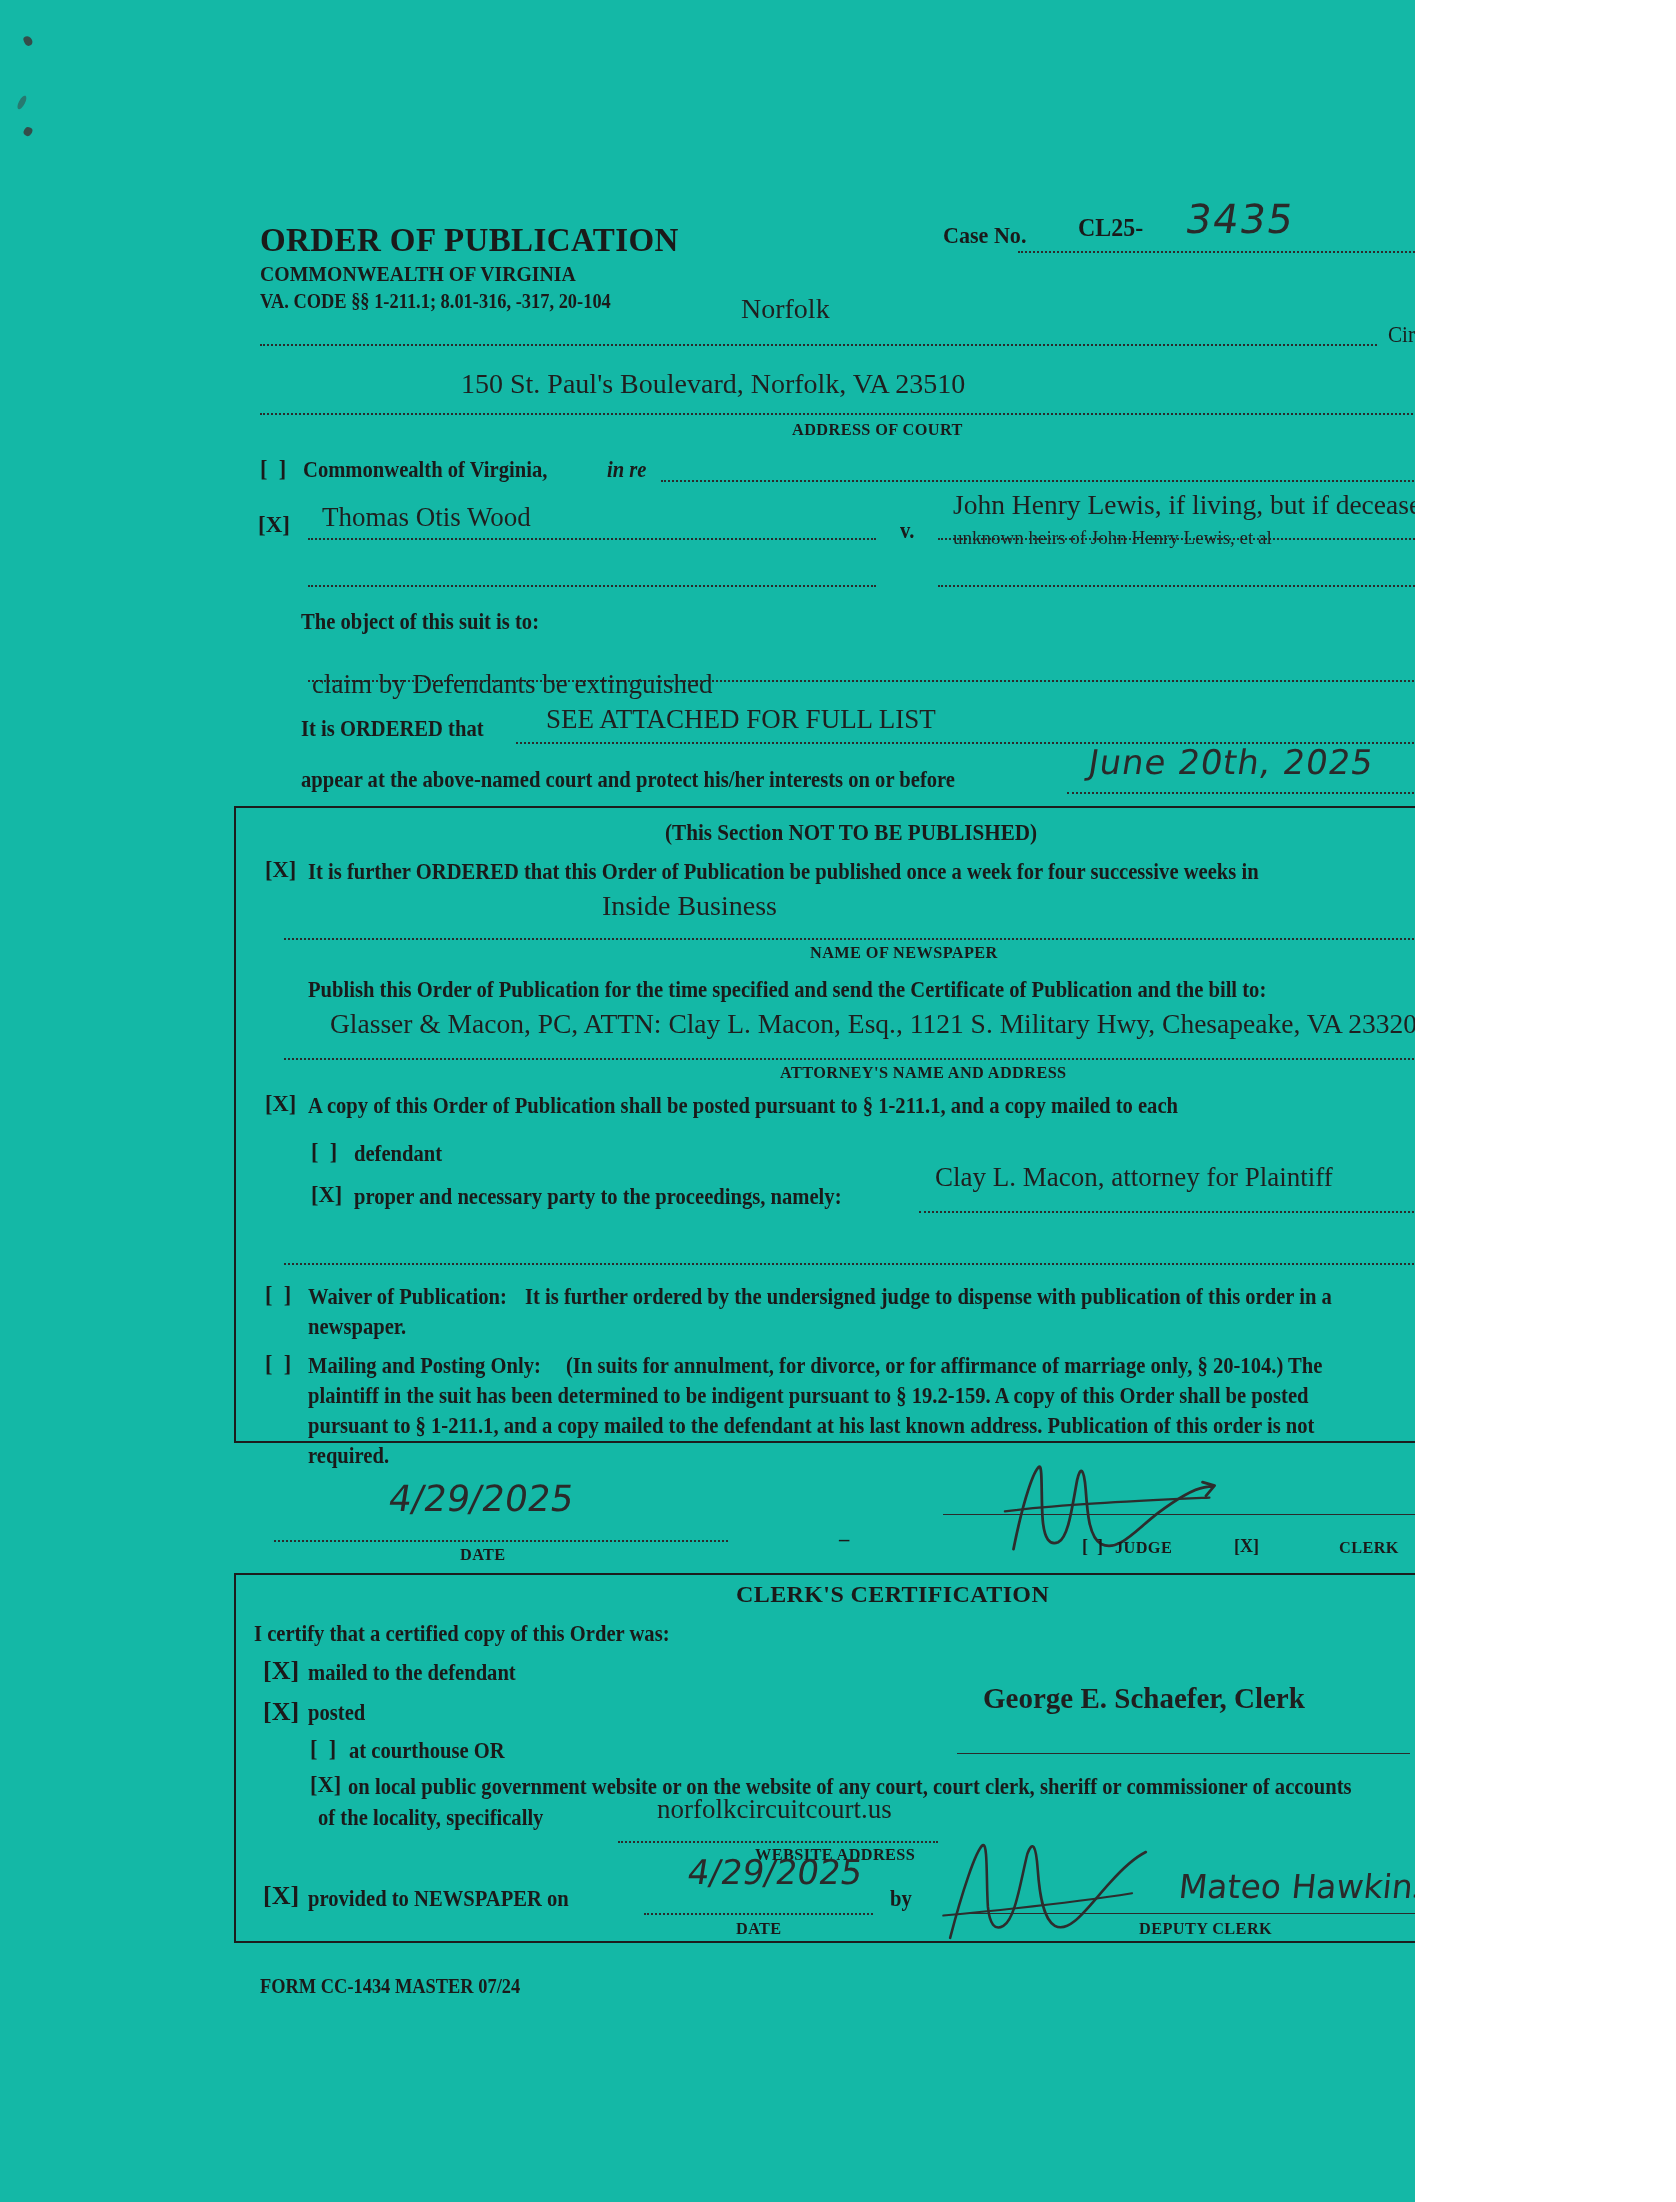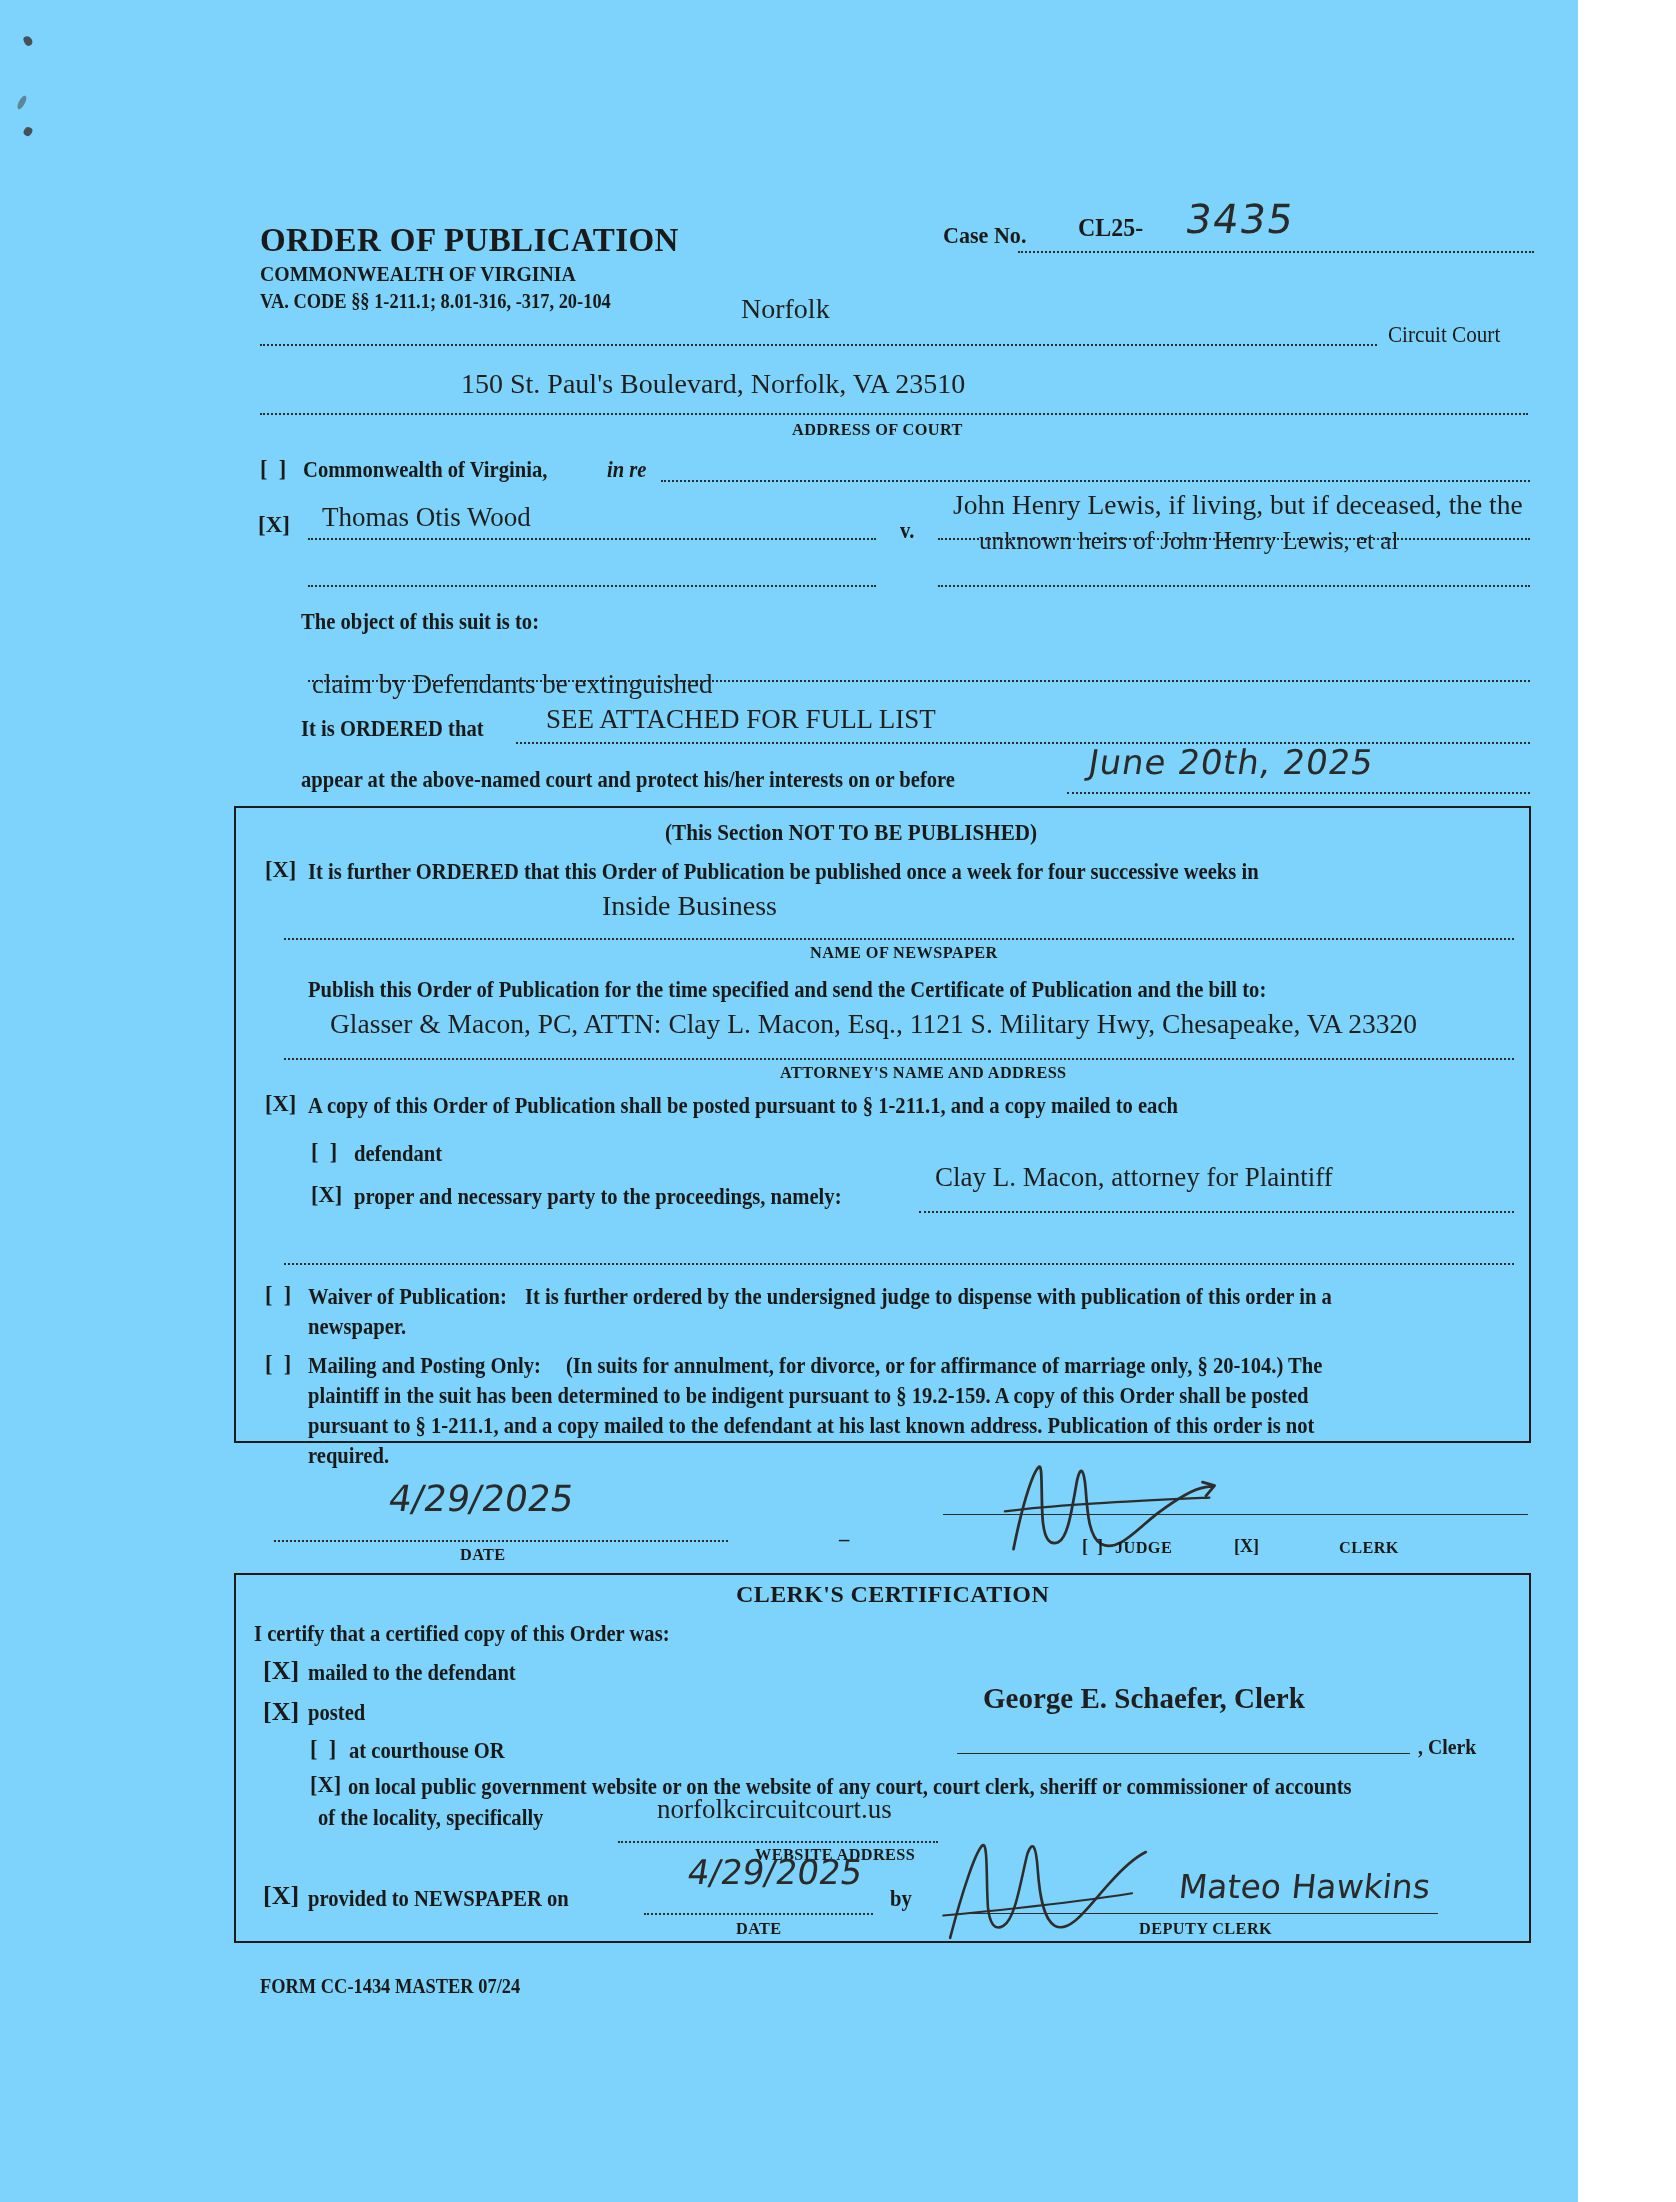--- a/index.html
+++ b/index.html
@@ -7,23 +7,23 @@
     margin: 0;
     padding: 0;
     background: #ffffff;
   }
   body {
     font-family: "Liberation Serif", serif;
     color: #1a1a1a;
   }
   .page {
     position: relative;
-    width: 1578px;
+    width: 1415px;
     height: 2203px;
-    background: #7dd3fc;
+    background: #14b8a6;
     overflow: hidden;
   }
 
   
   .speck {
     position: absolute;
     background: #3a3a3a;
     opacity: .85;
   }
   .speck.s1 { left: 24px; top: 36px; width: 7.7px; height: 9.5px; transform: rotate(-25deg); border-radius: 40% 60% 50% 50%; }
@@ -138,21 +138,21 @@
     <div class="dots" style="left:661px; top:480px; width:869px;"></div>
 
     <div class="cbox b" style="left:258px; top:512px; font-size:23px;">[X]</div>
     <div class="filled" style="left:322px; top:502px; font-size:27px;">Thomas Otis Wood</div>
     <div class="dots" style="left:308px; top:538px; width:568px;"></div>
 
     <div class="cond b" style="position:absolute; left:900px; top:518px; font-size:22.4px;">v.</div>
 
     <div class="filled" style="left:953px; top:489px; font-size:27.5px;">John Henry Lewis, if living, but if deceased, the the</div>
     <div class="dots" style="left:938px; top:538px; width:592px;"></div>
-    <div class="filled" style="left:979px; top:527px; font-size:25px;">unknown heirs of John Henry Lewis, et al</div>
+    <div class="filled" style="left:953px; top:527px; font-size:19px;">unknown heirs of John Henry Lewis, et al</div>
 
     <div class="dots" style="left:308px; top:585px; width:568px;"></div>
     <div class="dots" style="left:938px; top:585px; width:592px;"></div>
 
     <div class="cond b" style="position:absolute; left:301px; top:609px; font-size:22.4px;">The object of this suit is to:</div>
 
     <div class="dots" style="left:308px; top:680px; width:1222px;"></div>
     <div class="filled" style="left:312px; top:669px; font-size:27px;text-align:center;">claim by Defendants be extinguished</div>
 
     <div class="cond b" style="position:absolute; left:301px; top:716px; font-size:22.4px;">It is ORDERED that</div>

